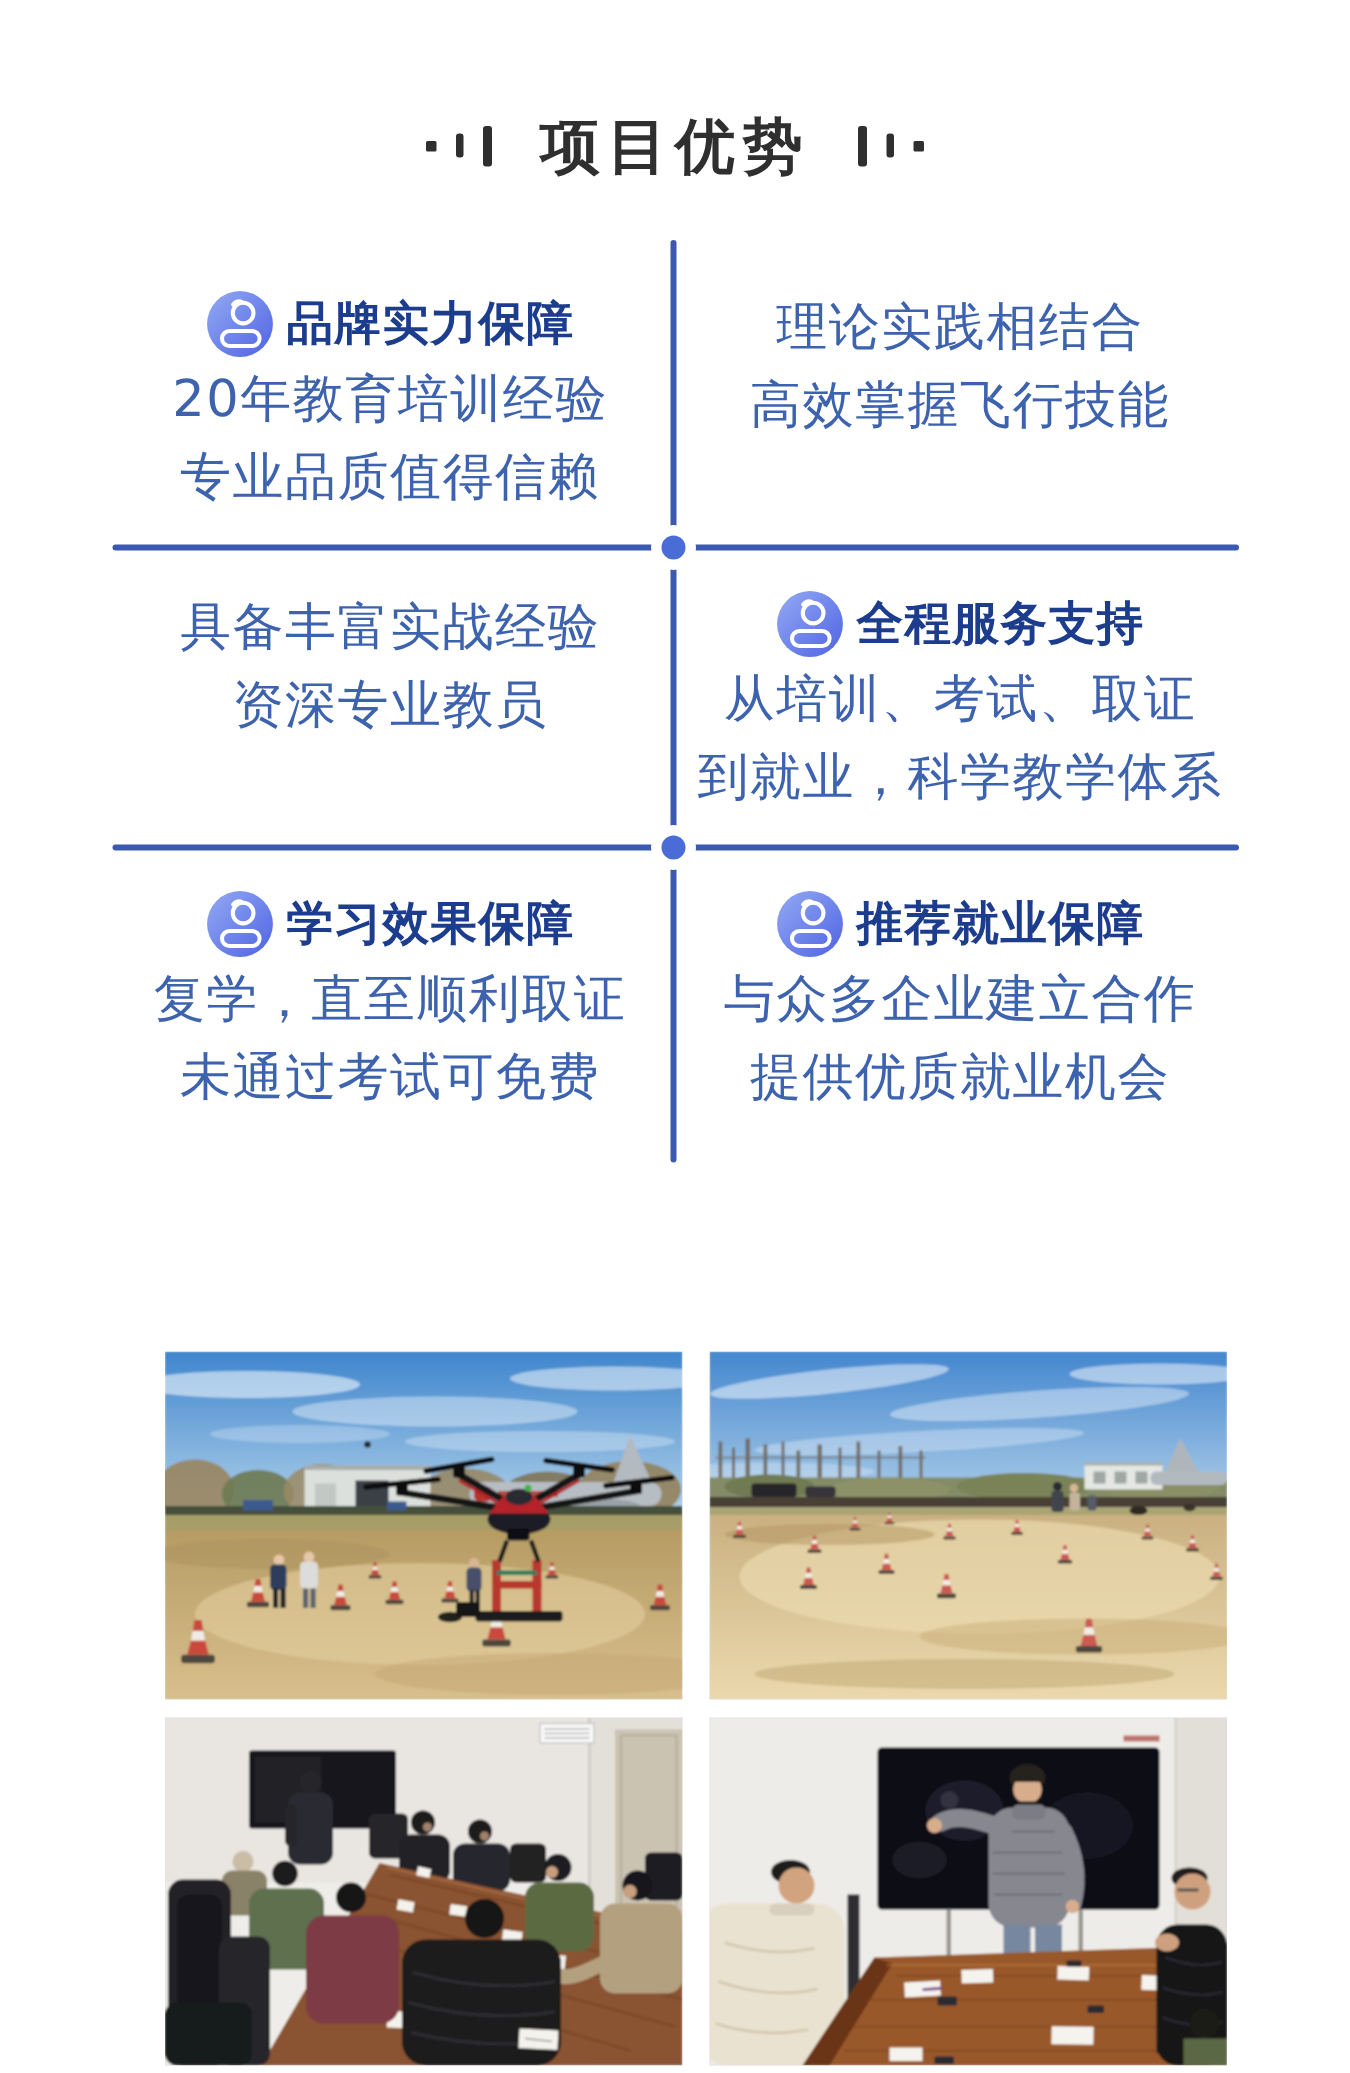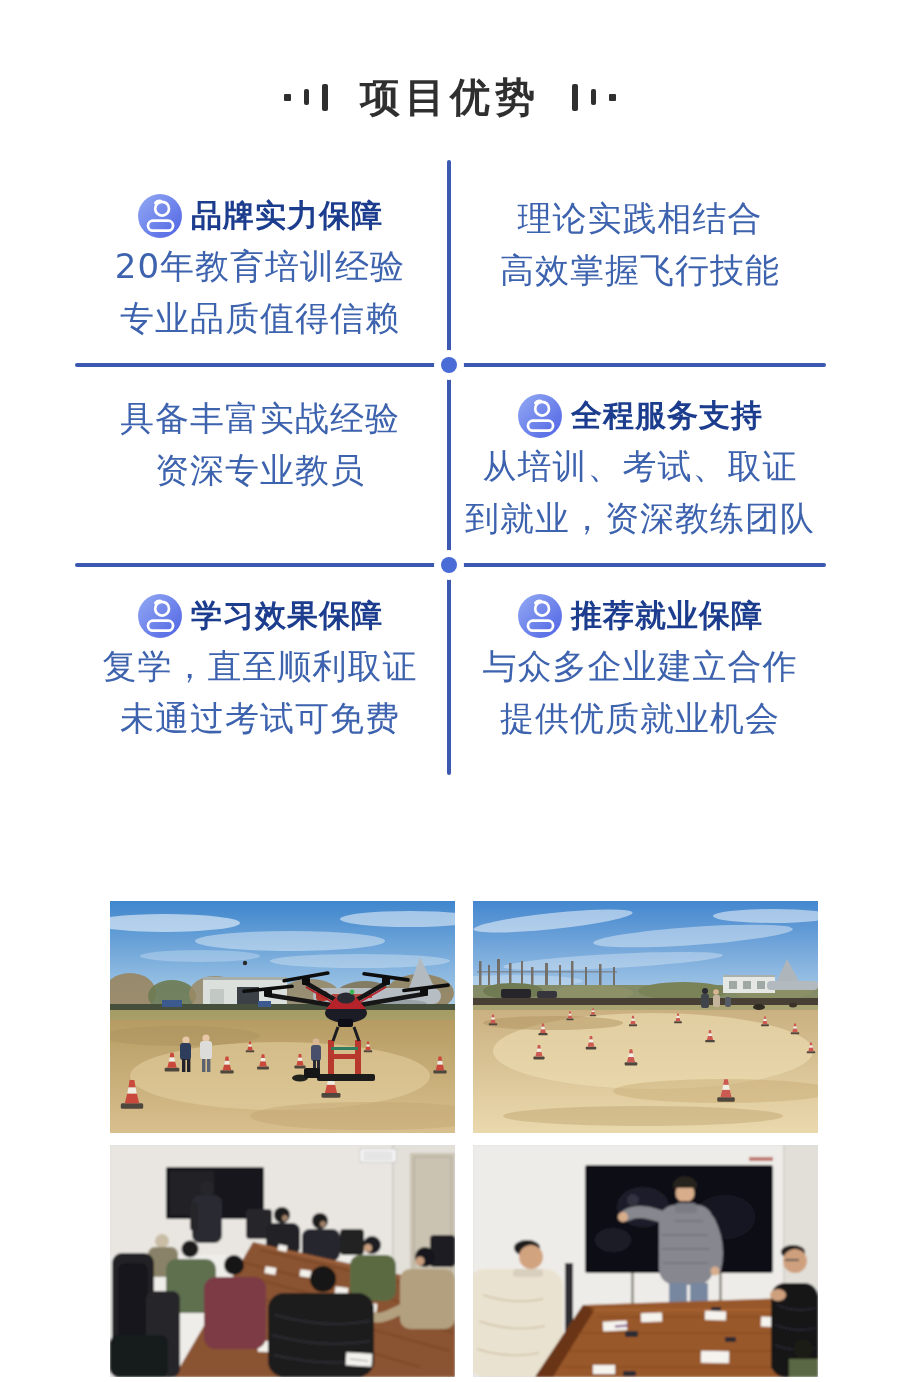--- a/index.html
+++ b/index.html
@@ -108,21 +108,21 @@
   <div class="card" style="left:455px; top:392px">
     <div class="card-head">
       <span class="badge">
           <svg viewBox="0 0 44 44">
             <use href="#badge"></use>
           </svg>
         </span>
       <span class="card-title">全程服务支持</span>
     </div>
     <div class="card-line">从培训、考试、取证</div>
-    <div class="card-line">到就业，资深教练团队</div>
+    <div class="card-line">到就业，科学教学体系</div>
   </div>
 
   <div class="card" style="left:75px; top:592px">
     <div class="card-head">
       <span class="badge">
           <svg viewBox="0 0 44 44">
             <use href="#badge"></use>
           </svg>
         </span>
       <span class="card-title">学习效果保障</span>

